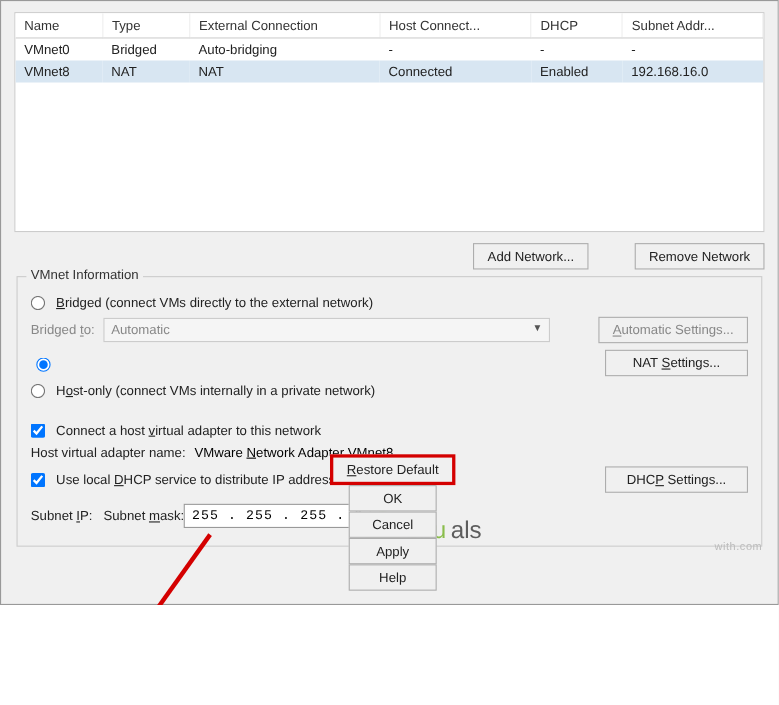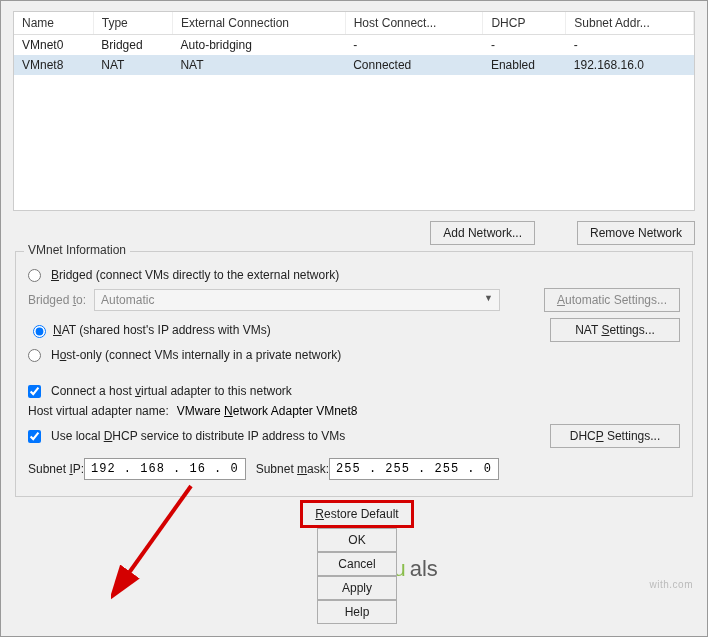--- a/index.html
+++ b/index.html
@@ -1,17 +1,17 @@
 <!DOCTYPE html>
 <html><head>
 <meta charset="utf-8">
 <style>
 * { box-sizing: border-box; font-family: 'Segoe UI', Tahoma, sans-serif; font-size: 12px; }
 body { margin: 0; padding: 0; background: #fff; }
-.window { width: 708px; height: 637px; border: 1px solid #999; background: #f0f0f0; padding: 10px 12px; position: relative; }
+.window { width: 708px; height: 550px; border: 1px solid #999; background: #f0f0f0; padding: 10px 12px; position: relative; }
 .table-container { background: #fff; border: 1px solid #ccc; height: 200px; overflow: hidden; }
 table { width: 100%; border-collapse: collapse; }
 thead th { text-align: left; font-weight: normal; padding: 4px 8px; background: #fff; border-bottom: 1px solid #ddd; border-right: 1px solid #eee; color: #333; }
 tbody td { padding: 3px 8px; color: #222; }
 tbody tr.selected { background: #d8e6f2; }
 .btn-row { display: flex; justify-content: flex-end; gap: 6px; margin: 10px 0 6px 0; }
 button { background: #f0f0f0; border: 1px solid #adadad; padding: 4px 12px; min-height: 24px; cursor: pointer; color: #222; margin-left: 36px; }
 .groupbox { border: 1px solid #ccc; margin-top: 4px; padding: 10px 12px 12px 12px; position: relative; }
 .groupbox-title { position: absolute; top: -9px; left: 8px; background: #f0f0f0; padding: 0 4px; color: #333; }
 .radio-row, .check-row { display: flex; align-items: center; margin: 6px 0; gap: 6px; }
@@ -96,21 +96,20 @@
       <label class="disabled">Bridged <u>t</u>o:</label>
       <div class="select disabled">
         <span>Automatic</span>
         <span class="select-caret">▼</span>
       </div>
       <button class="side-btn disabled"><u>A</u>utomatic Settings...</button>
     </div>
 
     <div class="nat-row" style="margin:6px 0;">
       <input type="radio" name="nettype" checked="" style="">
-      <label style="margin-left:4px;"><u>N</u>AT (shared host's IP address with VMs)</label>
       <button class="right-btn">NAT <u>S</u>ettings...</button>
     </div>
 
     <div class="radio-row">
       <input type="radio" name="nettype" style="">
       <label>H<u>o</u>st-only (connect VMs internally in a private network)</label>
     </div>
 
     <div style="height:10px"></div>
 
@@ -125,21 +124,20 @@
     </div>
 
     <div class="check-row">
       <input type="checkbox" checked="" style="">
       <label>Use local <u>D</u>HCP service to distribute IP address to VMs</label>
       <button class="right-btn">DHC<u>P</u> Settings...</button>
     </div>
 
     <div class="ip-row">
       <label>Subnet <u>I</u>P:</label>
-      <span class="ip-box">192 . 168 . 16 . 0</span>
       <label style="margin-left:10px;">Subnet <u>m</u>ask:</label>
       <span class="ip-box">255 . 255 . 255 . 0</span>
     </div>
   </fieldset>
 
   <svg class="arrow" width="140" height="140">
     <defs>
       <marker id="ah" markerWidth="10" markerHeight="10" refX="6" refY="3" orient="auto">
         <path d="M0,0 L0,6 L9,3 z" fill="#d40000"></path>
       </marker>

